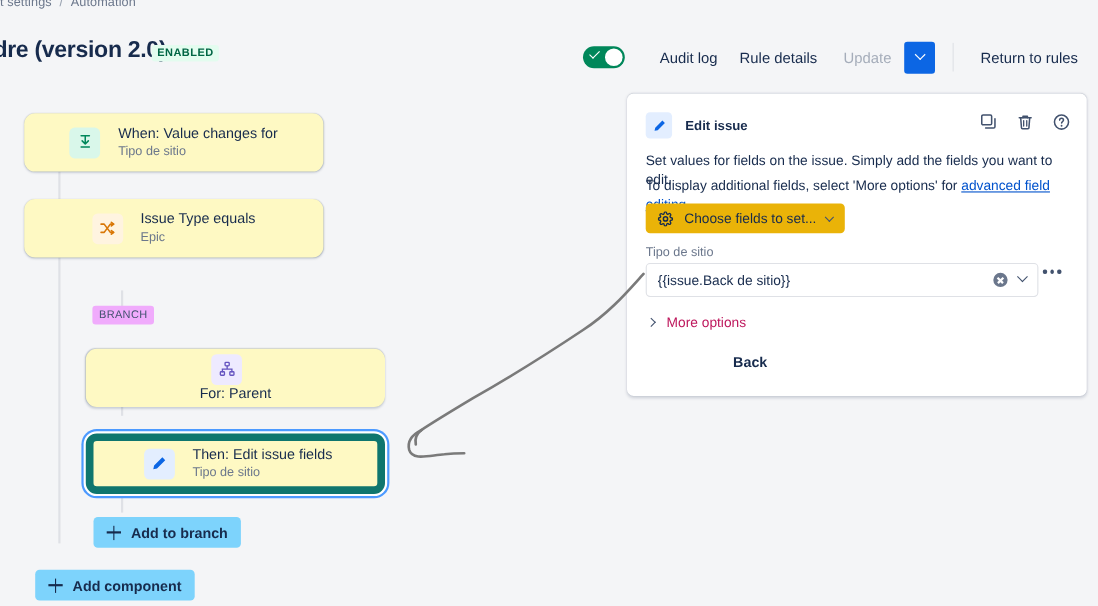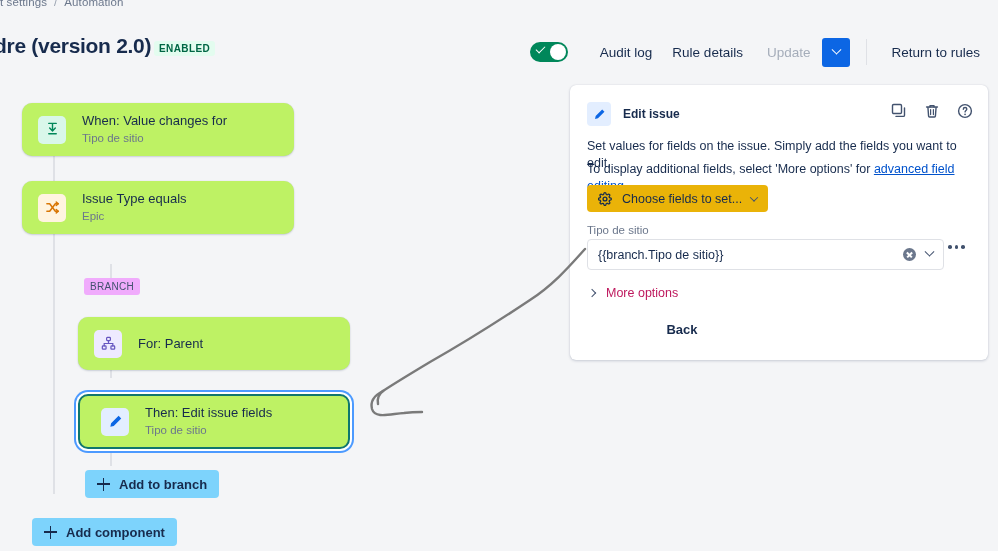--- a/index.html
+++ b/index.html
@@ -47,21 +47,21 @@
     top: 6px;
     font-size: 21px;
     font-weight: 600;
     letter-spacing: -0.3px;
     color: #172b4d;
     white-space: nowrap;
   }
 
   .enabled-badge {
     position: absolute;
-    left: 154px;
+    left: 138px;
     top: 13px;
     background: #e3fcef;
     color: #006644;
     font-size: 10px;
     font-weight: bold;
     letter-spacing: 0.4px;
     padding: 2px 5px;
     border-radius: 3px;
     white-space: nowrap;
   }
@@ -152,27 +152,28 @@
     flex: none;
   }
 
   
   .flow { position: absolute; left: 0; top: 74px; width: 560px; height: 477px; }
 
   .vline { position: absolute; width: 1.5px; background: #dfe1e6; }
 
   .card {
     position: absolute;
-    background: #bef264;
+    background: #fef9c3;
     border-radius: 10px;
     box-shadow: 0 1px 2px rgba(9,30,66,0.16), 0 0 1px rgba(9,30,66,0.16);
     display: flex;
     align-items: center;
     padding: 0 16px;
     cursor: pointer;
+    justify-content: center;
   }
 
   .card .ico {
     width: 28px;
     height: 28px;
     border-radius: 5px;
     display: flex;
     align-items: center;
     justify-content: center;
     flex: none;
@@ -181,21 +182,21 @@
   .ico.green  { background: #d9f7ea; }
   .ico.yellow { background: #fff4e0; }
   .ico.purple { background: #eeeaff; }
   .ico.blue   { background: #e3eeff; }
 
   .card .txt { display: flex; flex-direction: column; justify-content: center; }
   .card .t1 { font-size: 13px; color: #172b4d; line-height: 16px; }
   .card .t2 { font-size: 11.5px; color: #6b778c; line-height: 15px; margin-top: 2px; }
 
   .card.selected {
-    border: 2px solid #0f766e;
+    border: 7px solid #0f766e;
     box-shadow: 0 0 0 2px #ffffff, 0 0 0 4px #4c9aff;
     padding-left: 21px;
   }
 
   .branch-tag {
     position: absolute;
     background: #f0abfc;
     color: #42526e;
     font-size: 10px;
     letter-spacing: 0.3px;
@@ -483,21 +484,21 @@
         </svg>
       </div>
       <div class="txt">
         <div class="t1">Issue Type equals</div>
         <div class="t2">Epic</div>
       </div>
     </div>
 
     <div class="branch-tag" style="left:84px; top:204px;">BRANCH</div>
 
-    <div class="card" style="left:78px; top:243px; width:272px; height:53px;">
+    <div class="card" style="left:78px; top:243px; width:272px; height:53px;flex-direction:column;">
       <div class="ico purple">
         <svg width="15" height="15" viewBox="0 0 16 16" fill="none">
           <rect x="6" y="1.5" width="4" height="3.4" rx="0.8" stroke="#6554c0" stroke-width="1.3"></rect>
           <rect x="1.4" y="10.6" width="4" height="3.4" rx="0.8" stroke="#6554c0" stroke-width="1.3"></rect>
           <rect x="10.6" y="10.6" width="4" height="3.4" rx="0.8" stroke="#6554c0" stroke-width="1.3"></rect>
           <path d="M8 5v3M3.4 10.6V8h9.2v2.6" stroke="#6554c0" stroke-width="1.3" stroke-linecap="round"></path>
         </svg>
       </div>
       <div class="txt">
         <div class="t1">For: Parent</div>
@@ -576,21 +577,21 @@
         <path d="M12.8 10a1.1 1.1 0 00.2 1.2l.1.1a1.3 1.3 0 11-1.9 1.9l-.1-.1a1.1 1.1 0 00-1.2-.2 1.1 1.1 0 00-.7 1v.2a1.3 1.3 0 11-2.6 0v-.1a1.1 1.1 0 00-.7-1 1.1 1.1 0 00-1.2.2l-.1.1a1.3 1.3 0 11-1.9-1.9l.1-.1a1.1 1.1 0 00.2-1.2 1.1 1.1 0 00-1-.7h-.2a1.3 1.3 0 110-2.6h.1a1.1 1.1 0 001-.7 1.1 1.1 0 00-.2-1.2l-.1-.1a1.3 1.3 0 111.9-1.9l.1.1a1.1 1.1 0 001.2.2h.1a1.1 1.1 0 00.7-1v-.2a1.3 1.3 0 112.6 0v.1a1.1 1.1 0 00.7 1 1.1 1.1 0 001.2-.2l.1-.1a1.3 1.3 0 111.9 1.9l-.1.1a1.1 1.1 0 00-.2 1.2v.1a1.1 1.1 0 001 .7h.2a1.3 1.3 0 110 2.6h-.1a1.1 1.1 0 00-1 .7z" stroke="#172b4d" stroke-width="1.4" stroke-linejoin="round"></path>
       </svg>
     </span>
     <span>Choose fields to set...</span>
     <span class="cd"></span>
   </div>
 
   <div class="field-label">Tipo de sitio</div>
 
   <div class="field-box">
-    <span class="val">{{branch.Tipo de sitio}}</span>
+    <span class="val">{{issue.Back de sitio}}</span>
     <span class="clear"></span>
     <span class="fcd"></span>
   </div>
 
   <div class="more-dots">
     <span></span>
       <span></span>
       <span></span>
   </div>
 

